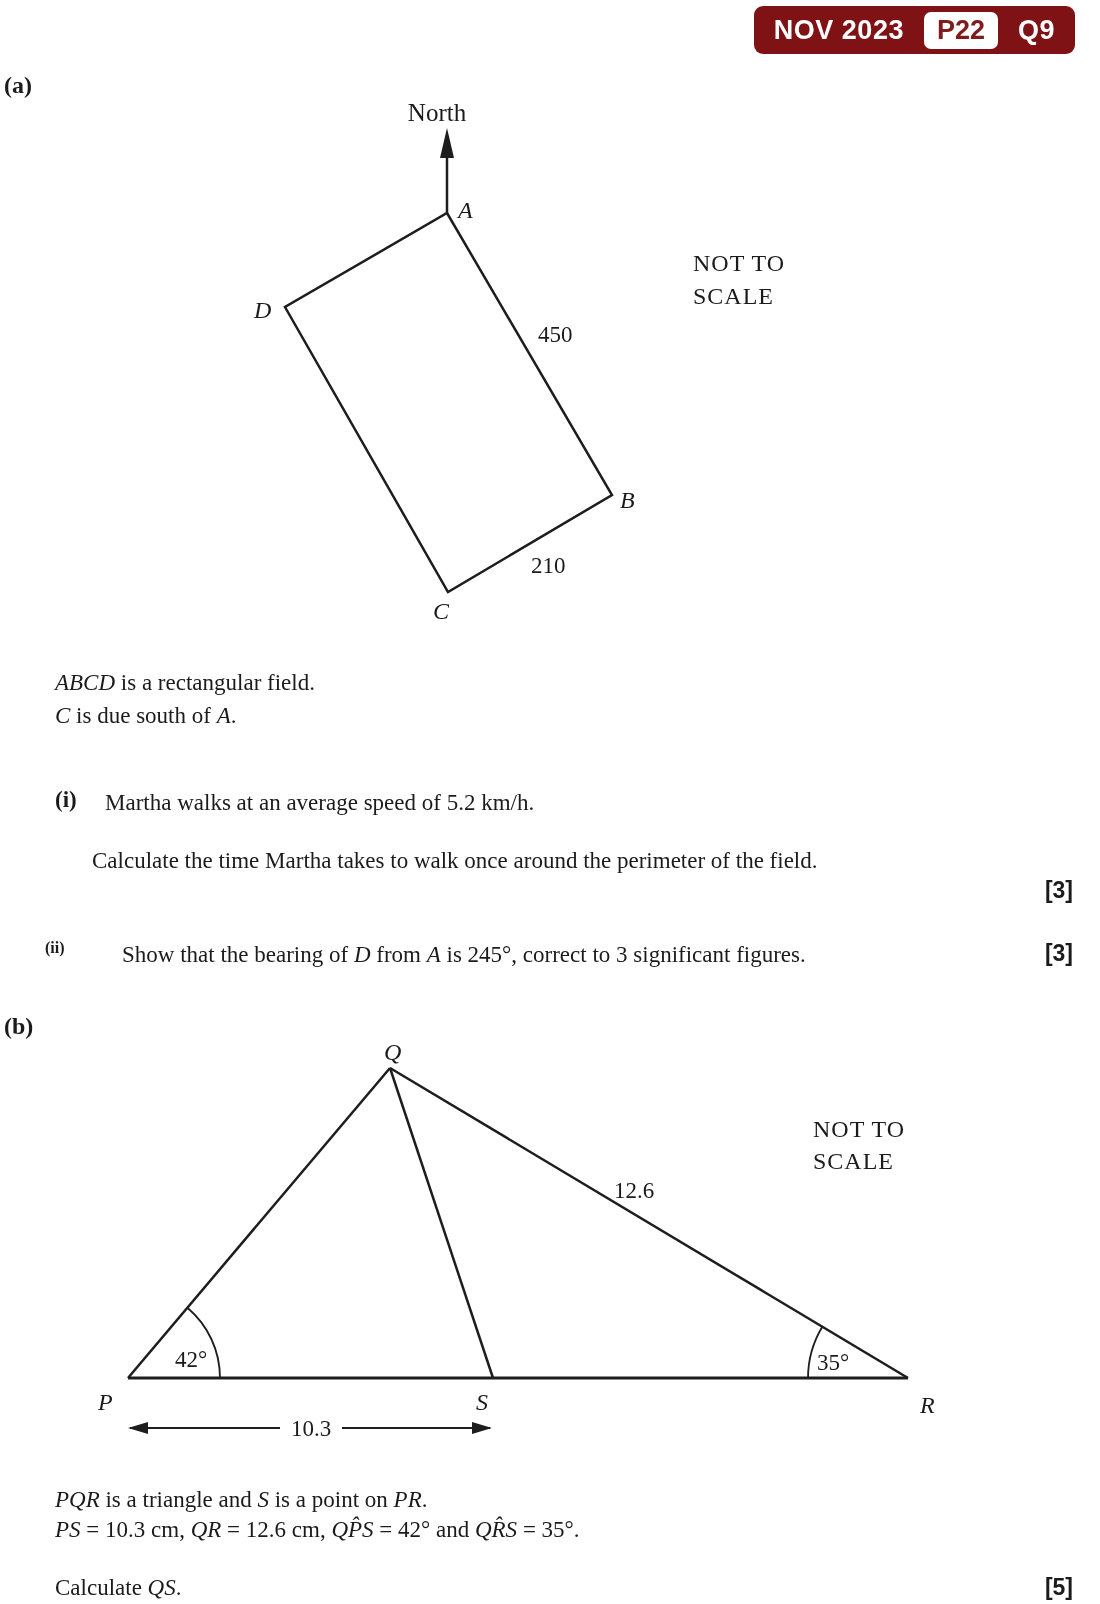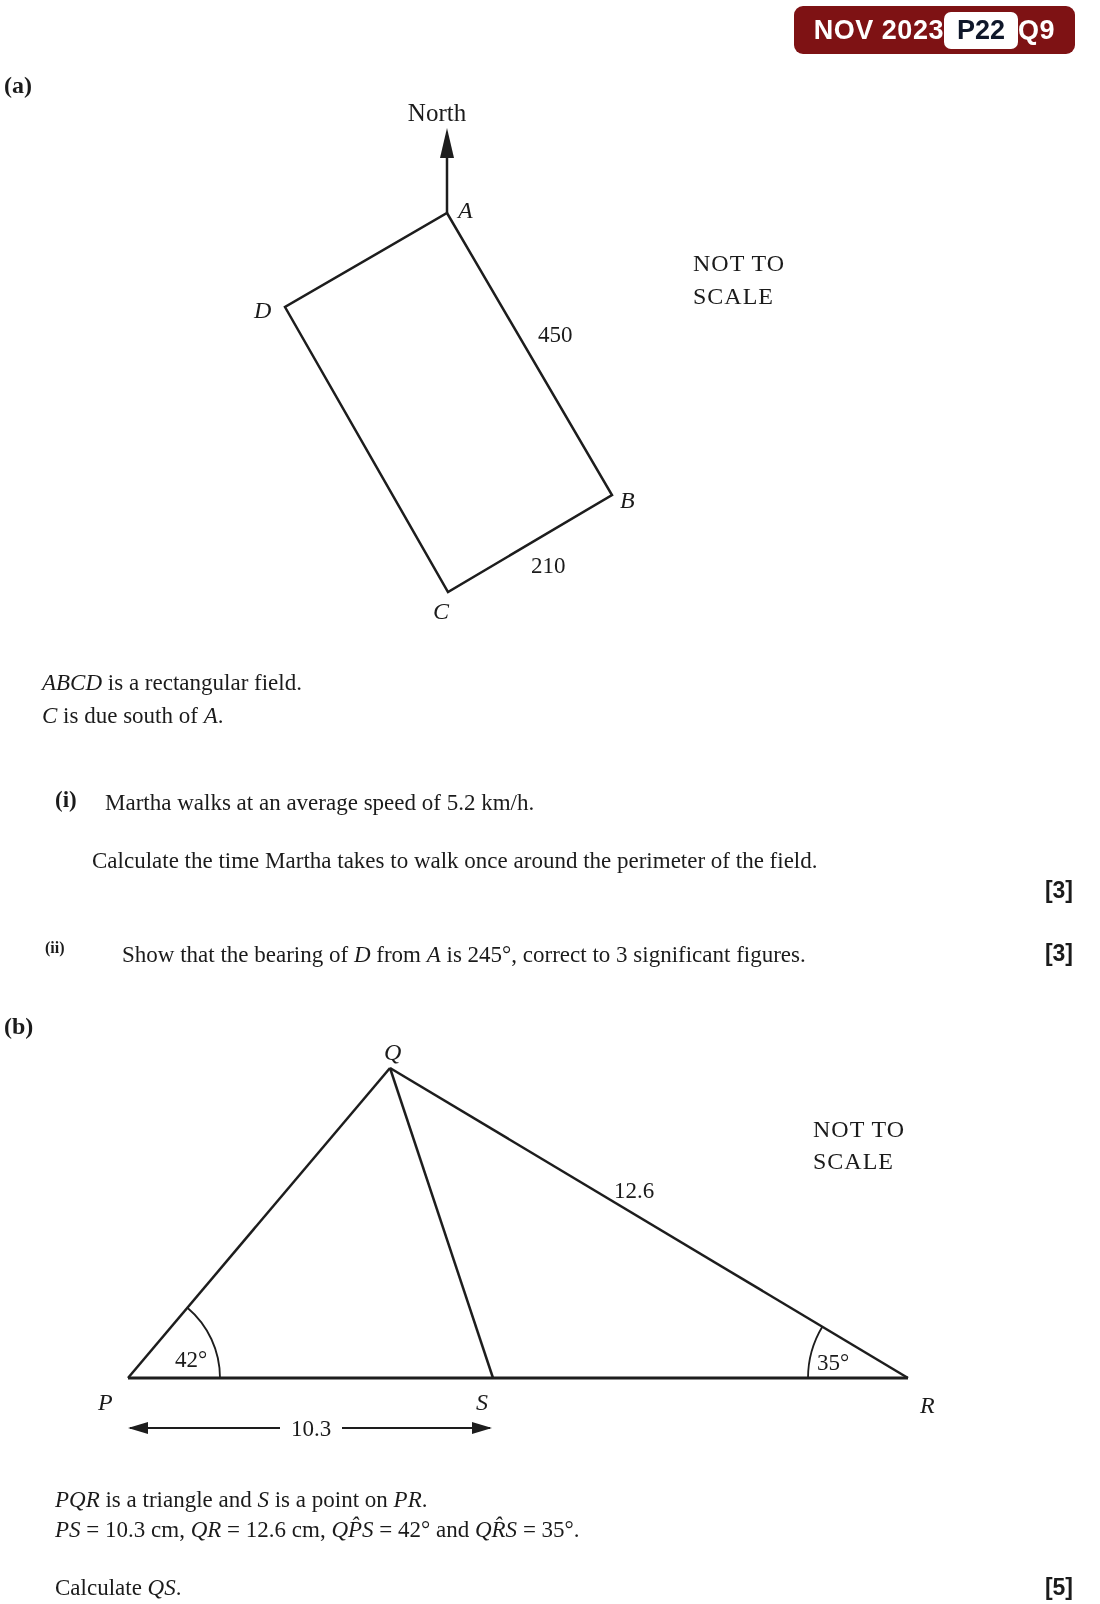--- a/index.html
+++ b/index.html
@@ -8,27 +8,27 @@
     width:1100px; height:1604px; position:relative; overflow:hidden;
     font-family:"Liberation Serif", serif; color:#1b1b1b;
   }
   .abs { position:absolute; }
   .line { font-size:23px; line-height:30px; white-space:nowrap; }
   .it { font-style:italic; }
   .part-label { font-weight:bold; font-size:24px; font-family:"Liberation Serif", serif; }
   .marks { font-weight:bold; font-size:23px; font-family:"Liberation Sans", sans-serif; }
   .badge {
     top:6px; right:25px; height:48px;
-    display:flex; align-items:center; 
+    display:flex; align-items:center; gap:20px;
     background:#7e1214; border-radius:9px; padding:0 20px;
     font-family:"Liberation Sans", sans-serif; font-weight:bold;
   }
   .badge-text { color:#ffffff; font-size:27px; letter-spacing:0.5px; }
   .badge-paper {
-    background:#ffffff; color:#0f172a; border-radius:7px;
+    background:#ffffff; color:#7f1d1d; border-radius:7px;
     padding:3px 13px; font-size:27px;
   }
   svg text { fill:#1b1b1b; font-family:"Liberation Serif", serif; }
   svg .vlabel { font-style:italic; font-size:24px; }
   svg .measure { font-size:23px; }
   svg .nts { font-size:24px; letter-spacing:1px; }
   svg line, svg polygon.outline, svg path { stroke:#1d1d1d; fill:none; }
 </style>
 </head>
 <body>
@@ -49,21 +49,21 @@
   <text class="vlabel" x="228" y="133">A</text>
   <text class="vlabel" x="390" y="423">B</text>
   <text class="vlabel" x="203" y="534">C</text>
   <text class="vlabel" x="24" y="233">D</text>
   <text class="measure" x="308" y="257">450</text>
   <text class="measure" x="301" y="488">210</text>
   <text class="nts" x="463" y="186">NOT TO</text>
   <text class="nts" x="463" y="219">SCALE</text>
 </svg>
 
-<div class="abs line" style="left:42px; top:666px; line-height:33px;">
+<div class="abs line" style="left:55px; top:666px; line-height:33px;">
   <div><span class="it">ABCD</span><span> is a rectangular field.</span></div>
   <div><span class="it">C</span><span> is due south of </span><span class="it">A</span><span>.</span></div>
 </div>
 
 <div class="abs part-label" style="left:55px; top:787px; font-size:23px;">(i)</div>
 <div class="abs line" style="left:105px; top:788px;"><span>Martha walks at an average speed of 5.2 km/h.</span></div>
 <div class="abs line" style="left:92px; top:846px;">
   <div><span>Calculate the time Martha takes to walk once around the perimeter of the field.</span></div>
 </div>
 <div class="abs marks" style="right:27px; top:877px;">[3]</div>

